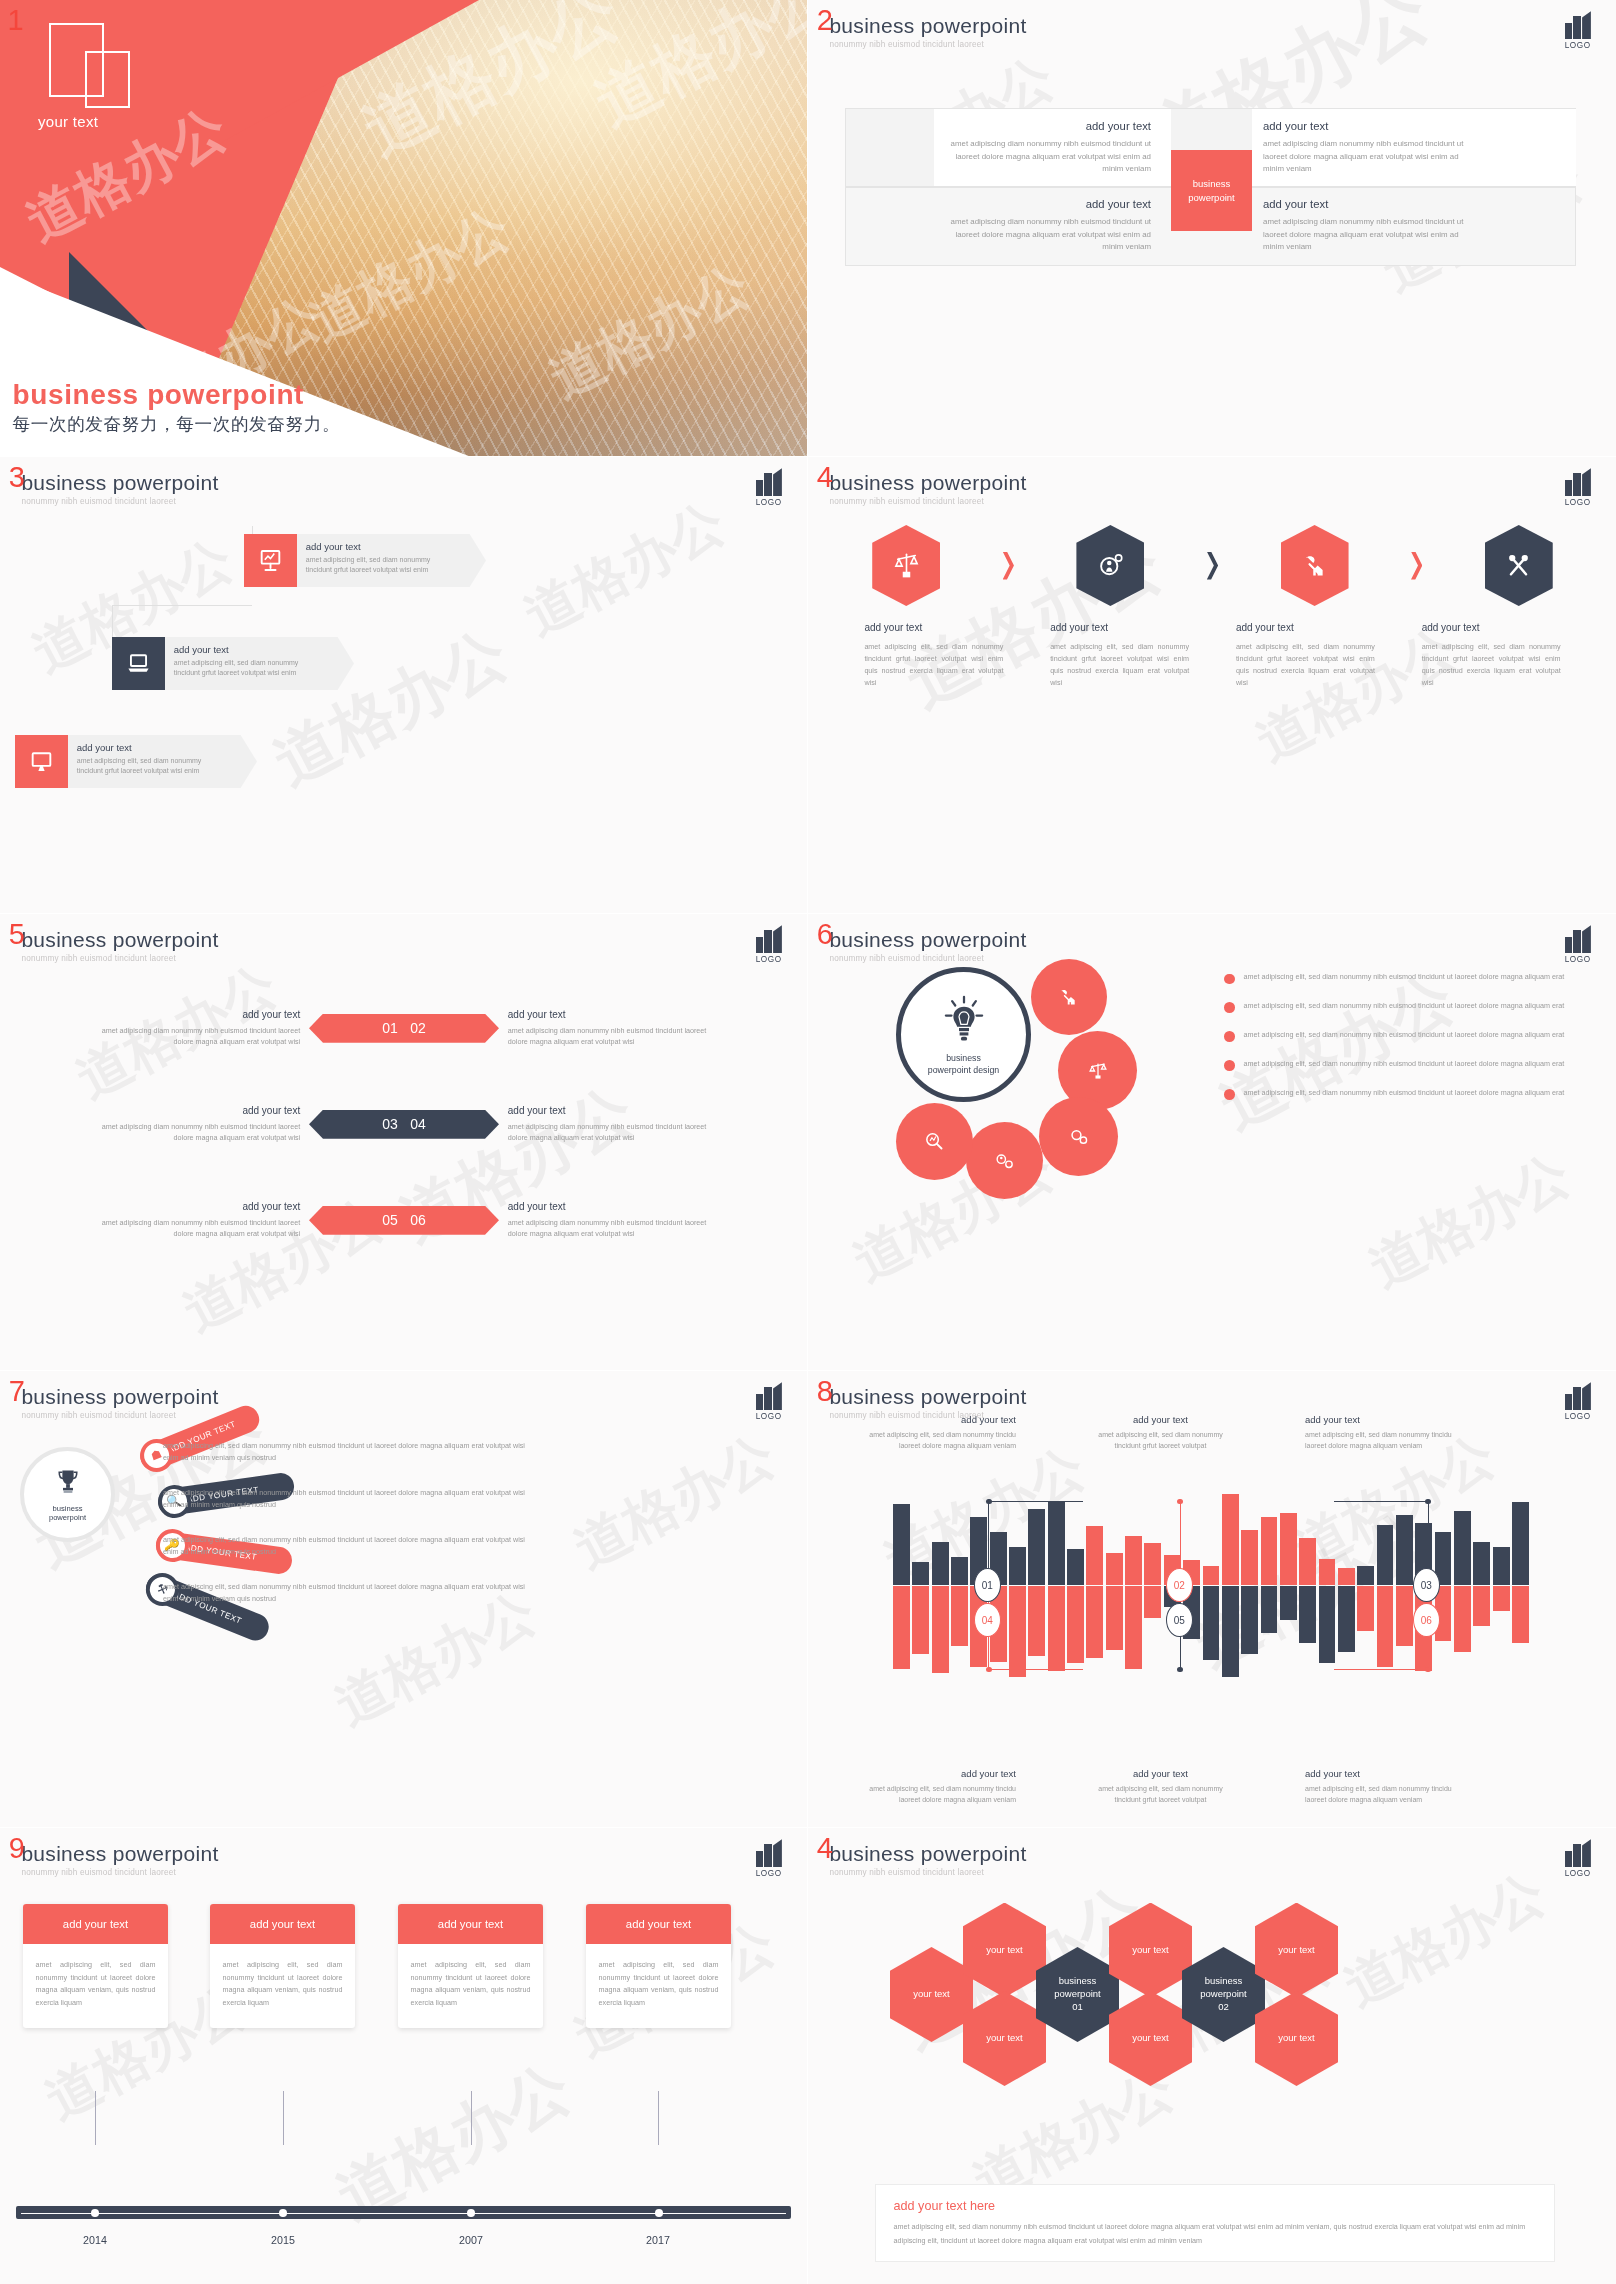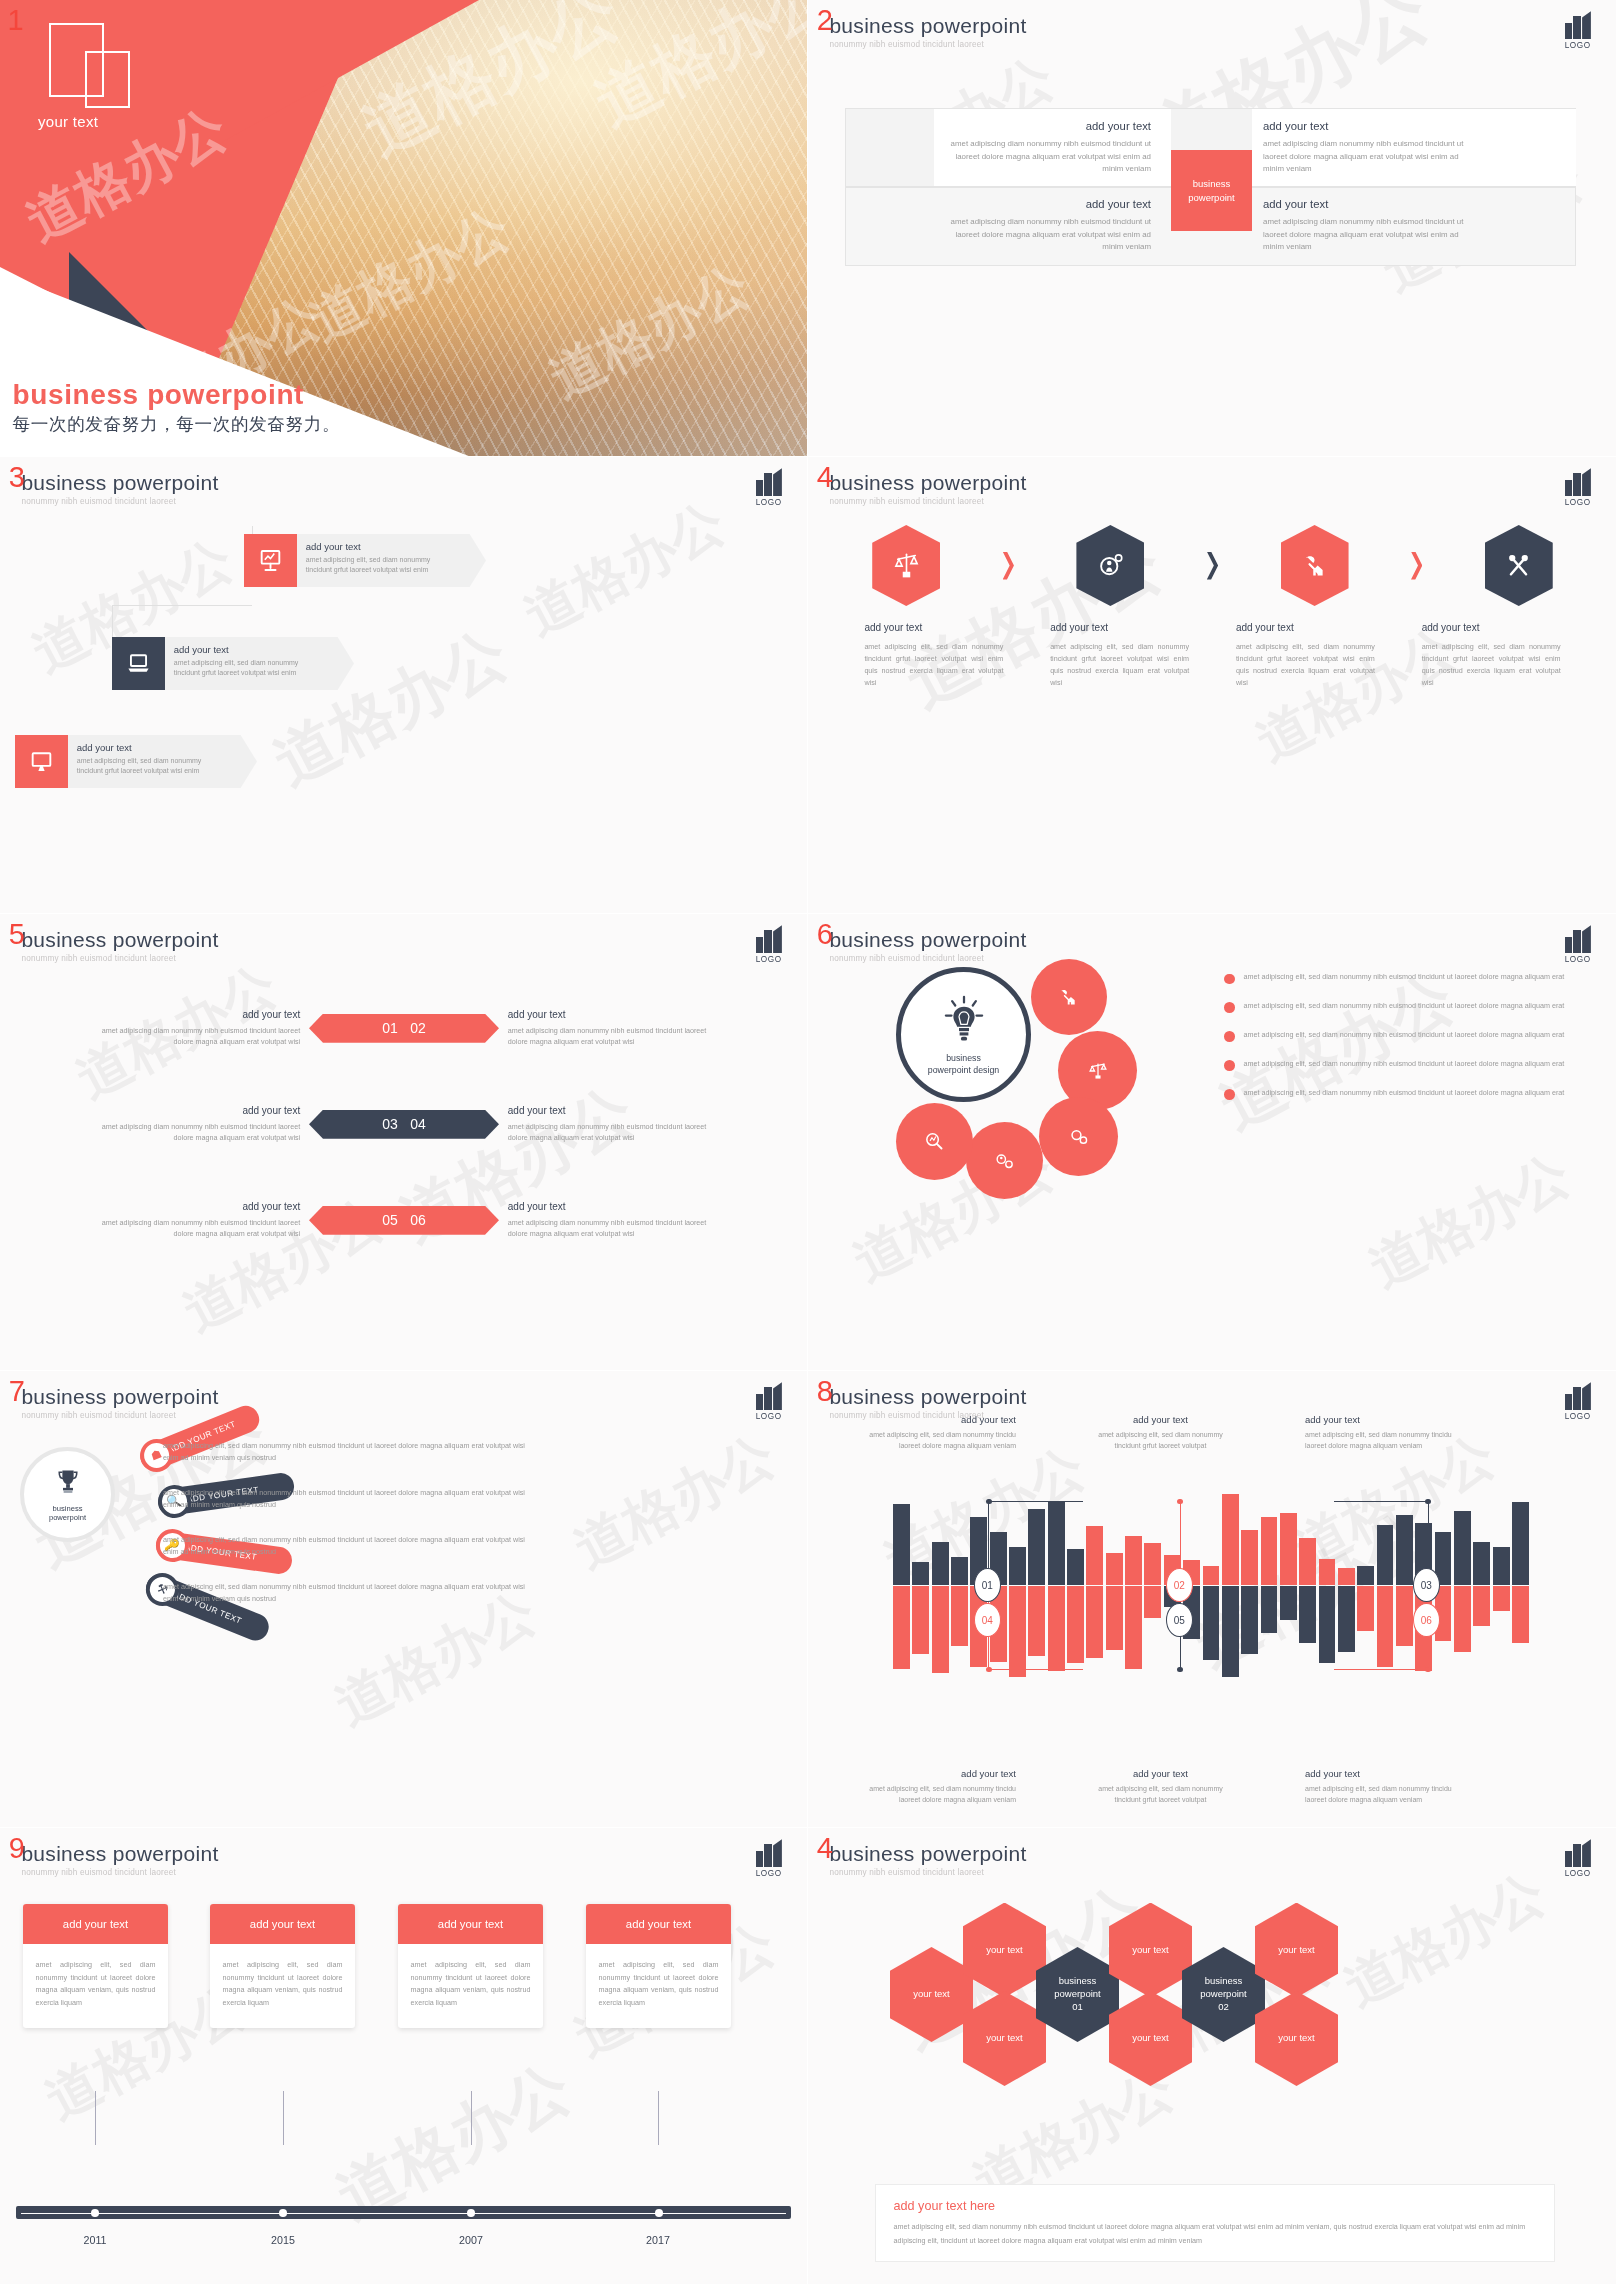--- a/index.html
+++ b/index.html
@@ -826,21 +826,21 @@
     <div class="stem" style="left:283px;top:263px;height:54px;"></div>
     <div class="stem" style="left:471px;top:263px;height:54px;"></div>
     <div class="stem" style="left:658px;top:263px;height:54px;"></div>
 
     <div class="tl"></div>
     <div class="tlline"></div>
     <div class="tdot" style="left:91px;"></div>
     <div class="tdot" style="left:279px;"></div>
     <div class="tdot" style="left:467px;"></div>
     <div class="tdot" style="left:655px;"></div>
-    <div class="yr" style="left:95px;">2011</div>
+    <div class="yr" style="left:95px;">2014</div>
     <div class="yr" style="left:283px;">2015</div>
     <div class="yr" style="left:471px;">2007</div>
     <div class="yr" style="left:658px;">2017</div>
   </div>
 
   <div class="slide s10 col2 row5">
     <div class="wm">
       <span style="left:82px;top:95px;font-size:66px;">道格办公</span>
       <span style="left:315px;top:145px;">道格办公</span>
       <span style="left:529px;top:76px;">道格办公</span>

